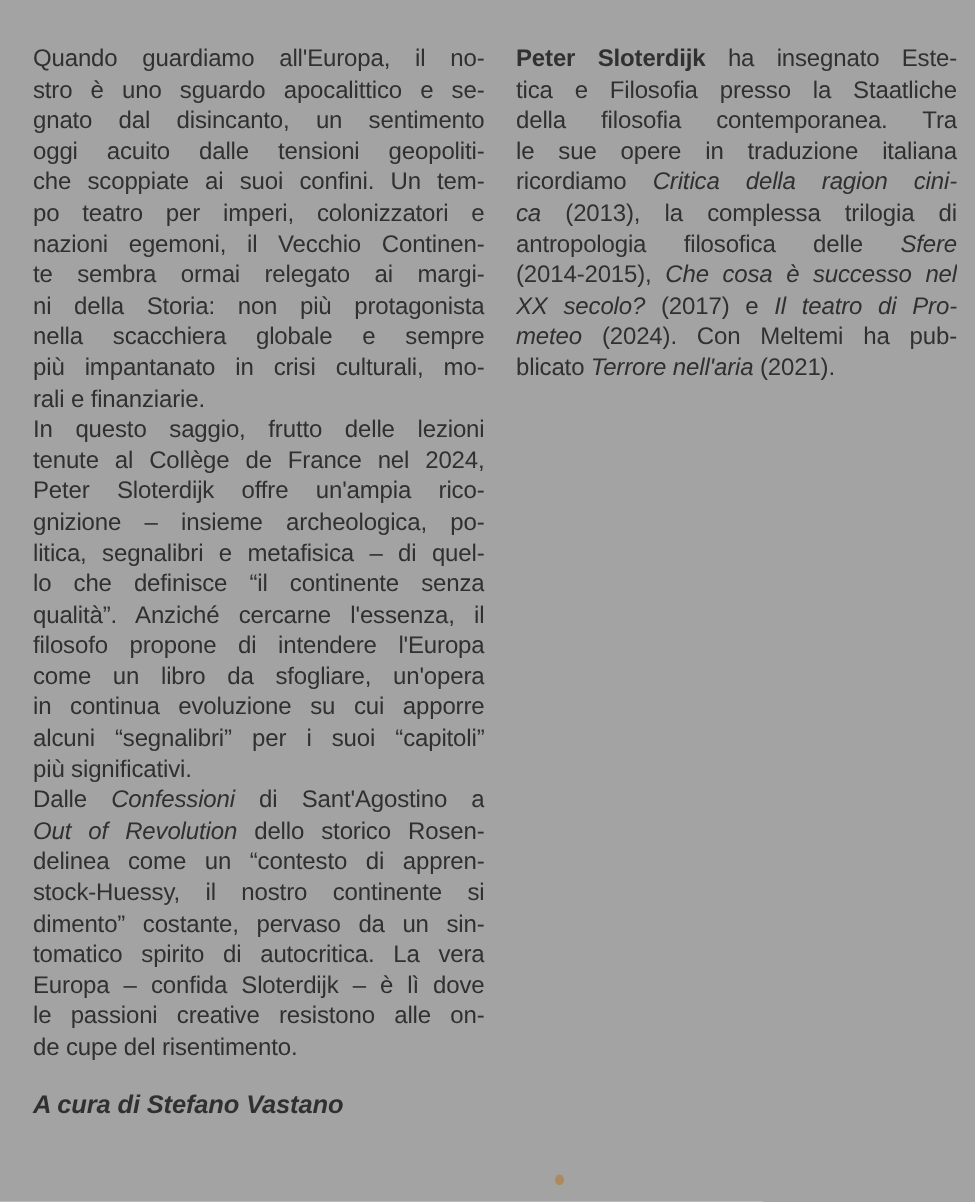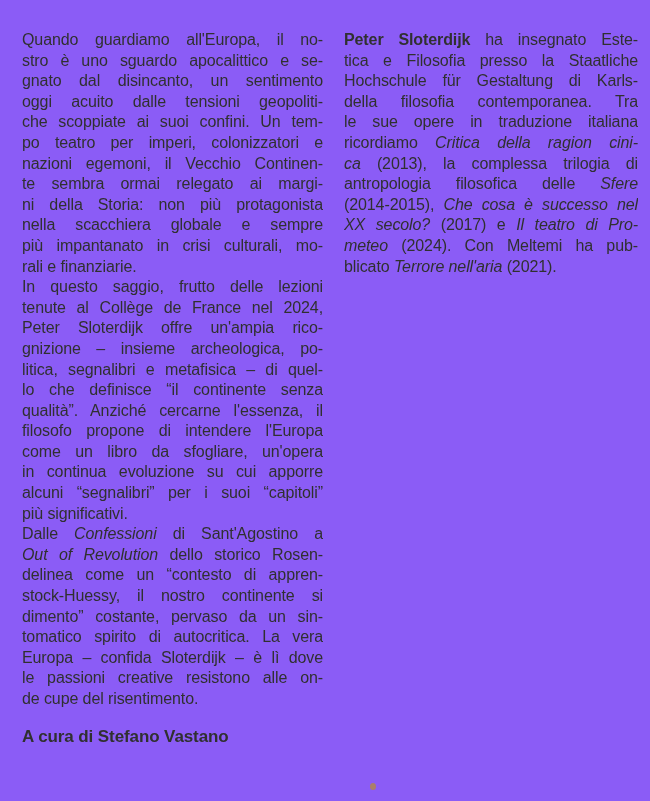--- a/index.html
+++ b/index.html
@@ -38,36 +38,37 @@
   .italic { font-style: italic; }
   .curator {
     position: absolute;
     left: 22px;
     top: 726px;
     font-size: 17px;
     font-weight: bold;
     color: #303030;
     letter-spacing: -0.1px;
     line-height: 21px;
+    font-style: italic;
   }
   .speck {
     position: absolute;
     left: 370px;
     top: 783px;
     width: 6px;
     height: 7px;
     border-radius: 50%;
     background: #b08550;
     opacity: 0.85;
   }
 </style>
 </head>
 <body>
 
-<div class="page" style="background: #8b5cf6;">
+<div class="page" style="background: #a3a3a3;">
   <div class="col col-left" style="color: rgb(48, 48, 48);">
       <div class="para">
         <div class="line"><span class="">Quando guardiamo all'Europa, il no-</span></div>
         <div class="line"><span class="">stro è uno sguardo apocalittico e se-</span></div>
         <div class="line"><span class="">gnato dal disincanto, un sentimento</span></div>
         <div class="line"><span class="">oggi acuito dalle tensioni geopoliti-</span></div>
         <div class="line"><span class="">che scoppiate ai suoi confini. Un tem-</span></div>
         <div class="line"><span class="">po teatro per imperi, colonizzatori e</span></div>
         <div class="line"><span class="">nazioni egemoni, il Vecchio Continen-</span></div>
         <div class="line"><span class="">te sembra ormai relegato ai margi-</span></div>
@@ -99,21 +100,20 @@
         <div class="line"><span class="">tomatico spirito di autocritica. La vera</span></div>
         <div class="line"><span class="">Europa – confida Sloterdijk – è lì dove</span></div>
         <div class="line"><span class="">le passioni creative resistono alle on-</span></div>
         <div class="line last"><span class="">de cupe del risentimento.</span></div>
       </div>
     </div>
   <div class="col col-right" style="color: rgb(48, 48, 48);">
       <div class="para">
         <div class="line"><span class="bold">Peter Sloterdijk</span><span class=""> ha insegnato Este-</span></div>
         <div class="line"><span class="">tica e Filosofia presso la Staatliche</span></div>
-        <div class="line"><span class="">Hochschule für Gestaltung di Karls-</span></div>
         <div class="line"><span class="">della filosofia contemporanea. Tra</span></div>
         <div class="line"><span class="">le sue opere in traduzione italiana</span></div>
         <div class="line"><span class="">ricordiamo </span><span class="italic">Critica della ragion cini-</span></div>
         <div class="line"><span class="italic">ca</span><span class=""> (2013), la complessa trilogia di</span></div>
         <div class="line"><span class="">antropologia filosofica delle </span><span class="italic">Sfere</span></div>
         <div class="line"><span class="">(2014-2015), </span><span class="italic">Che cosa è successo nel</span></div>
         <div class="line"><span class="italic">XX secolo?</span><span class=""> (2017) e </span><span class="italic">Il teatro di Pro-</span></div>
         <div class="line"><span class="italic">meteo</span><span class=""> (2024). Con Meltemi ha pub-</span></div>
         <div class="line last"><span class="">blicato </span><span class="italic">Terrore nell'aria</span><span class=""> (2021).</span></div>
       </div>

